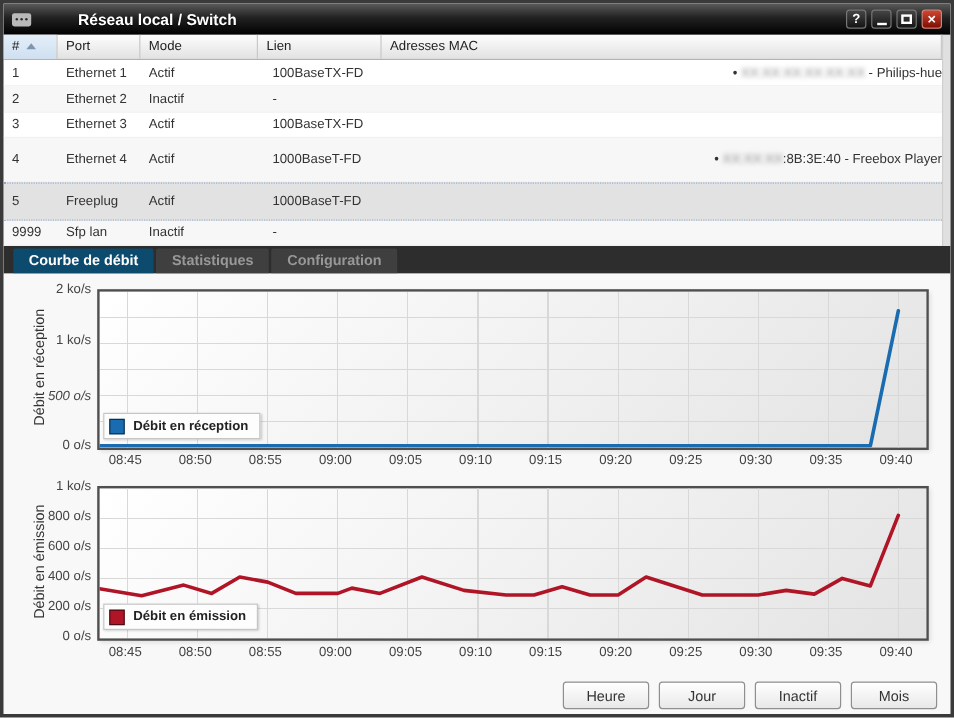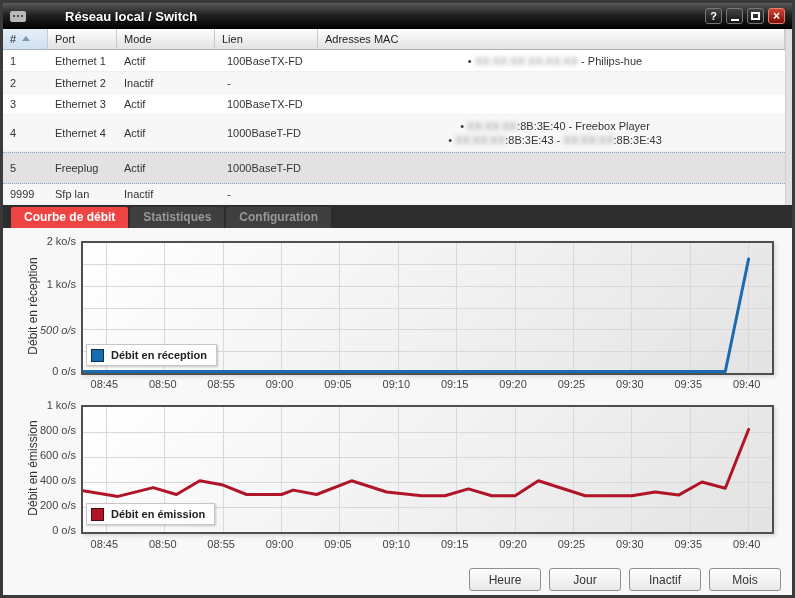--- a/index.html
+++ b/index.html
@@ -27,31 +27,31 @@
   .thead { display:flex; height:21px; background:linear-gradient(#fdfdfd,#e2e2e2);
            border-bottom:1px solid #b3b3b3; }
   .th { padding:4px 0 0 7px; border-right:1px solid #c9c9c9; color:#222; display:flex; gap:6px; }
   .th.sorted { background:linear-gradient(#e4eef9,#cfe0f1); }
   .sort-arrow { width:0; height:0; border-left:4px solid transparent; border-right:4px solid transparent;
                 border-bottom:5px solid #7d95ae; margin-top:3px; }
   .row { display:flex; border-bottom:1px solid #f0f0f0; background:#fff; }
   .row.alt { background:#f7f7f7; }
   .row.sel { background:#e2e2e2; border-top:1px dotted #8fa6c4; border-bottom:1px dotted #8fa6c4; }
   .cell { padding-left:7px; display:flex; align-items:center; overflow:hidden; white-space:nowrap; }
-  .cell.mac { flex-direction:column; align-items:center; justify-content:center; }
+  .cell.mac { flex-direction:column; align-items:flex-end; justify-content:center; }
   .macline { line-height:14px; white-space:nowrap; }
   .macline::before { content:"•  "; color:#333; }
   .blur { color:#8a8a8a; filter:blur(2px); }
   .vstrip { position:absolute; top:26px; left:782px; width:7px; height:176px;
             background:#e0e0e0; border-left:1px solid #cfcfcf; }
   
   .tabbar { height:23px; background:#2d2d2d; display:flex; gap:2px; padding:2px 0 0 8px; }
   .tab { height:21px; line-height:21px; padding:0 13px; font-size:12px; font-weight:bold;
          background:#3f3f3f; color:#989898; border-radius:2px 2px 0 0; cursor:pointer; }
-  .tab.active { background:#ef4444; color:#fff; }
+  .tab.active { background:#0c4a6e; color:#fff; }
   
   .charts { position:relative; width:789px; height:367px; background:#f8f8f8; }
   .chart { position:absolute; left:0; width:789px; }
   .plot { position:absolute; border:2px solid #4f4f4f;
           background:linear-gradient(135deg,#ffffff 0%,#efefef 60%,#e3e3e3 100%);
           box-shadow:2px 2px 4px rgba(0,0,0,0.12); }
   .plot svg { display:block; }
   .ylabel { position:absolute; white-space:nowrap; font-size:12px; color:#333;
             transform:translate(-50%,-50%) rotate(-90deg); }
   .ytick { position:absolute; width:73px; text-align:right; font-size:11px; color:#444;
@@ -134,21 +134,20 @@
           <div class="cell" style="width: 98px;">100BaseTX-FD</div>
           <div class="cell mac" style="width: 467px;"></div>
         </div>
         <div class="row alt" style="min-height: 37px;">
           <div class="cell" style="width: 45px;">4</div>
           <div class="cell" style="width: 69px;">Ethernet 4</div>
           <div class="cell" style="width: 103px;">Actif</div>
           <div class="cell" style="width: 98px;">1000BaseT-FD</div>
           <div class="cell mac" style="width: 467px;">
             <div class="macline"><span class="blur">XX:XX:XX</span><span>:8B:3E:40 - Freebox Player</span></div>
-            <div class="macline"><span class="blur">XX:XX:XX</span><span>:8B:3E:43 - </span><span class="blur">XX:XX:XX</span><span>:8B:3E:43</span></div>
           </div>
         </div>
         <div class="row sel" style="min-height: 32px;">
           <div class="cell" style="width: 45px;">5</div>
           <div class="cell" style="width: 69px;">Freeplug</div>
           <div class="cell" style="width: 103px;">Actif</div>
           <div class="cell" style="width: 98px;">1000BaseT-FD</div>
         </div>
         <div class="row alt" style="min-height: 21px;">
           <div class="cell" style="width: 45px;">9999</div>

